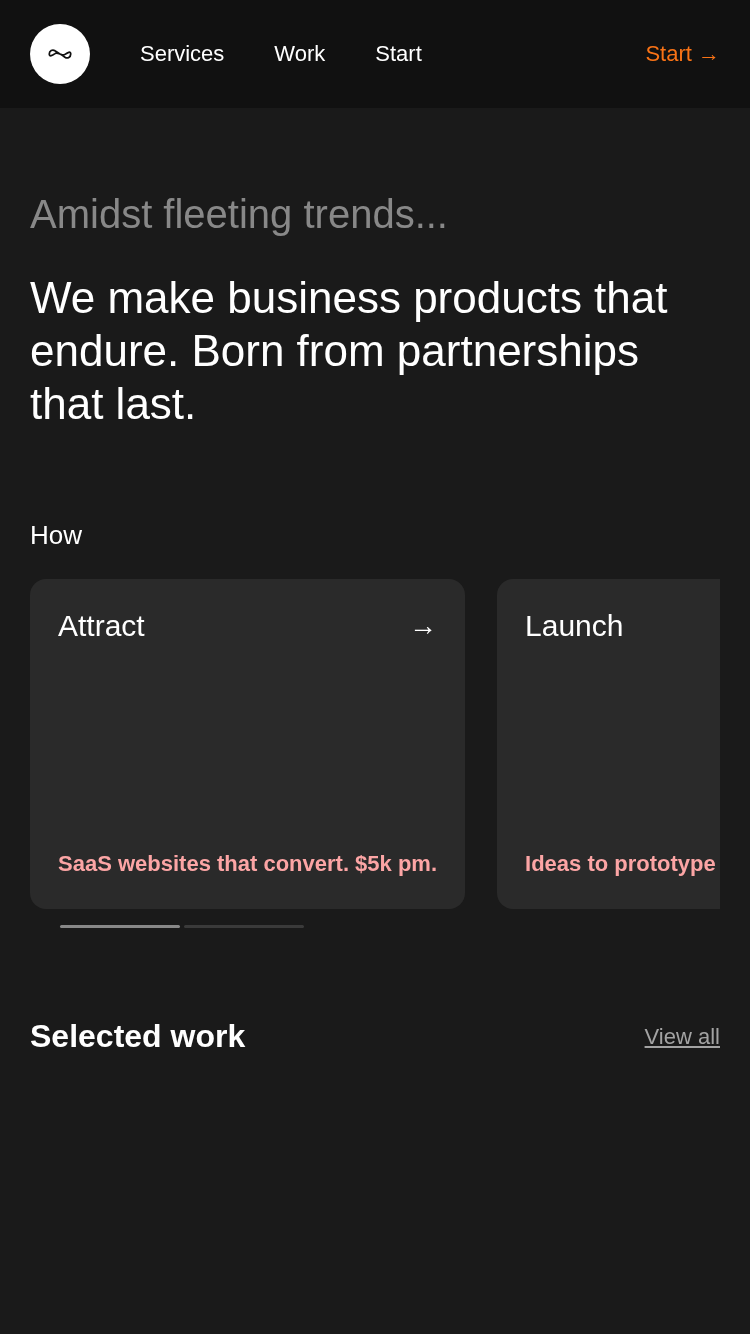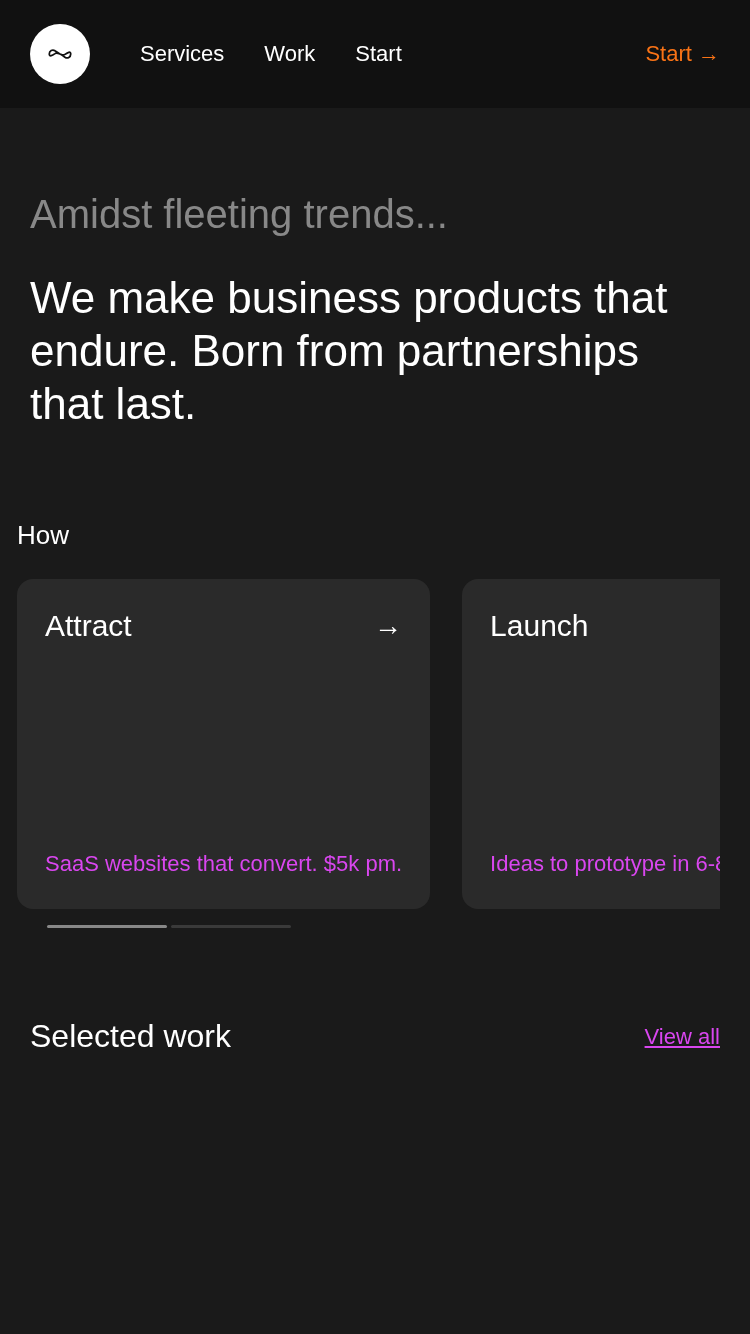--- a/index.html
+++ b/index.html
@@ -39,21 +39,21 @@
     }
 
     .logo svg {
       width: 36px;
       height: 20px;
     }
 
     nav {
       display: flex;
       align-items: center;
-      gap: 0;
+      gap: 10px;
       flex: 1;
     }
 
     .nav-link {
       color: #ffffff;
       font-size: 22px;
       font-weight: 400;
       text-decoration: none;
       padding: 0 20px;
       cursor: pointer;
@@ -86,21 +86,21 @@
 
     .hero-title {
       font-size: 44px;
       font-weight: 500;
       line-height: 1.2;
       color: #ffffff;
     }
 
     
     .how-section {
-      padding: 30px 30px 40px 17px;
+      padding: 30px 30px 40px 30px;
     }
 
     .how-label {
       font-size: 26px;
       font-weight: 400;
       color: #ffffff;
       margin-bottom: 28px;
     }
 
     .cards-container {
@@ -140,23 +140,23 @@
       color: #ffffff;
     }
 
     .card-arrow {
       font-size: 28px;
       color: #ffffff;
     }
 
     .card-description {
       font-size: 22px;
-      color: #d946ef;
+      color: #fca5a5;
       line-height: 1.4;
-      font-weight: 400;
+      font-weight: 700;
     }
 
     
     .scroll-indicator {
       display: flex;
       gap: 4px;
       padding: 12px 30px 0 30px;
     }
 
     .scroll-dot-active {
@@ -176,27 +176,27 @@
     
     .selected-work-section {
       padding: 50px 30px 30px 30px;
       display: flex;
       justify-content: space-between;
       align-items: center;
     }
 
     .selected-work-title {
       font-size: 32px;
-      font-weight: 400;
+      font-weight: 700;
       color: #ffffff;
     }
 
     .view-all-link {
       font-size: 22px;
-      color: #d946ef;
+      color: #a3a3a3;
       text-decoration: underline;
       cursor: pointer;
     }
   </style>
 </head>
 <body>
 
 <header>
   <div class="logo">
     <svg viewBox="0 0 50 28" width="38" height="22" fill="none" xmlns="http://www.w3.org/2000/svg">

